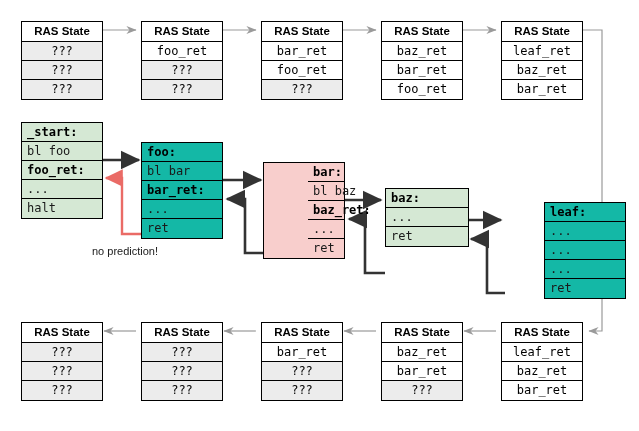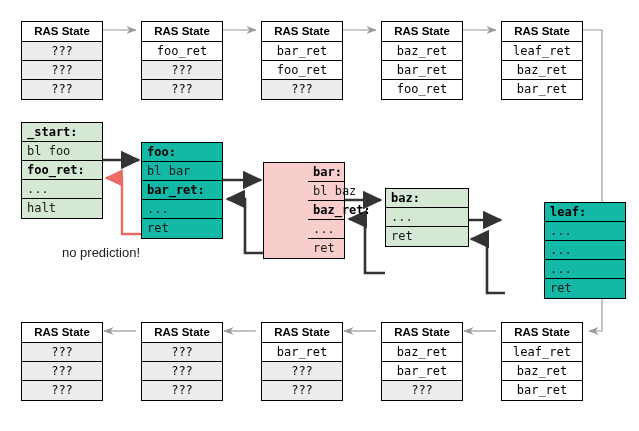--- a/index.html
+++ b/index.html
@@ -37,22 +37,23 @@
     font-family:"DejaVu Sans Mono",monospace;color:#1a1a1a;
     border-bottom:1px solid #000;box-sizing:border-box;white-space:pre;
   }
   .codeblk .ln:last-child{border-bottom:none;}
   .codeblk .ln.label{font-weight:bold;color:#000;}
   .green{background:#d5e8d4;}
   .blue{background:#14b8a6;}
   .pink{background:#f8cecc;}
 
   .note{
-    position:absolute;font-size:13px;color:#1a1a1a;white-space:nowrap;z-index:4;
+    position:absolute;font-size:11px;color:#1a1a1a;white-space:nowrap;z-index:4;
     font-family:"Liberation Sans",sans-serif;
+    margin-left:30px;
   }
 </style>
 </head>
 <body>
 
 <div id="canvas">
 
   <svg class="wires" viewBox="0 0 639 431" xmlns="http://www.w3.org/2000/svg">
     <defs>
       <marker id="ag" markerWidth="9" markerHeight="9" refX="8" refY="4.5" orient="auto">

